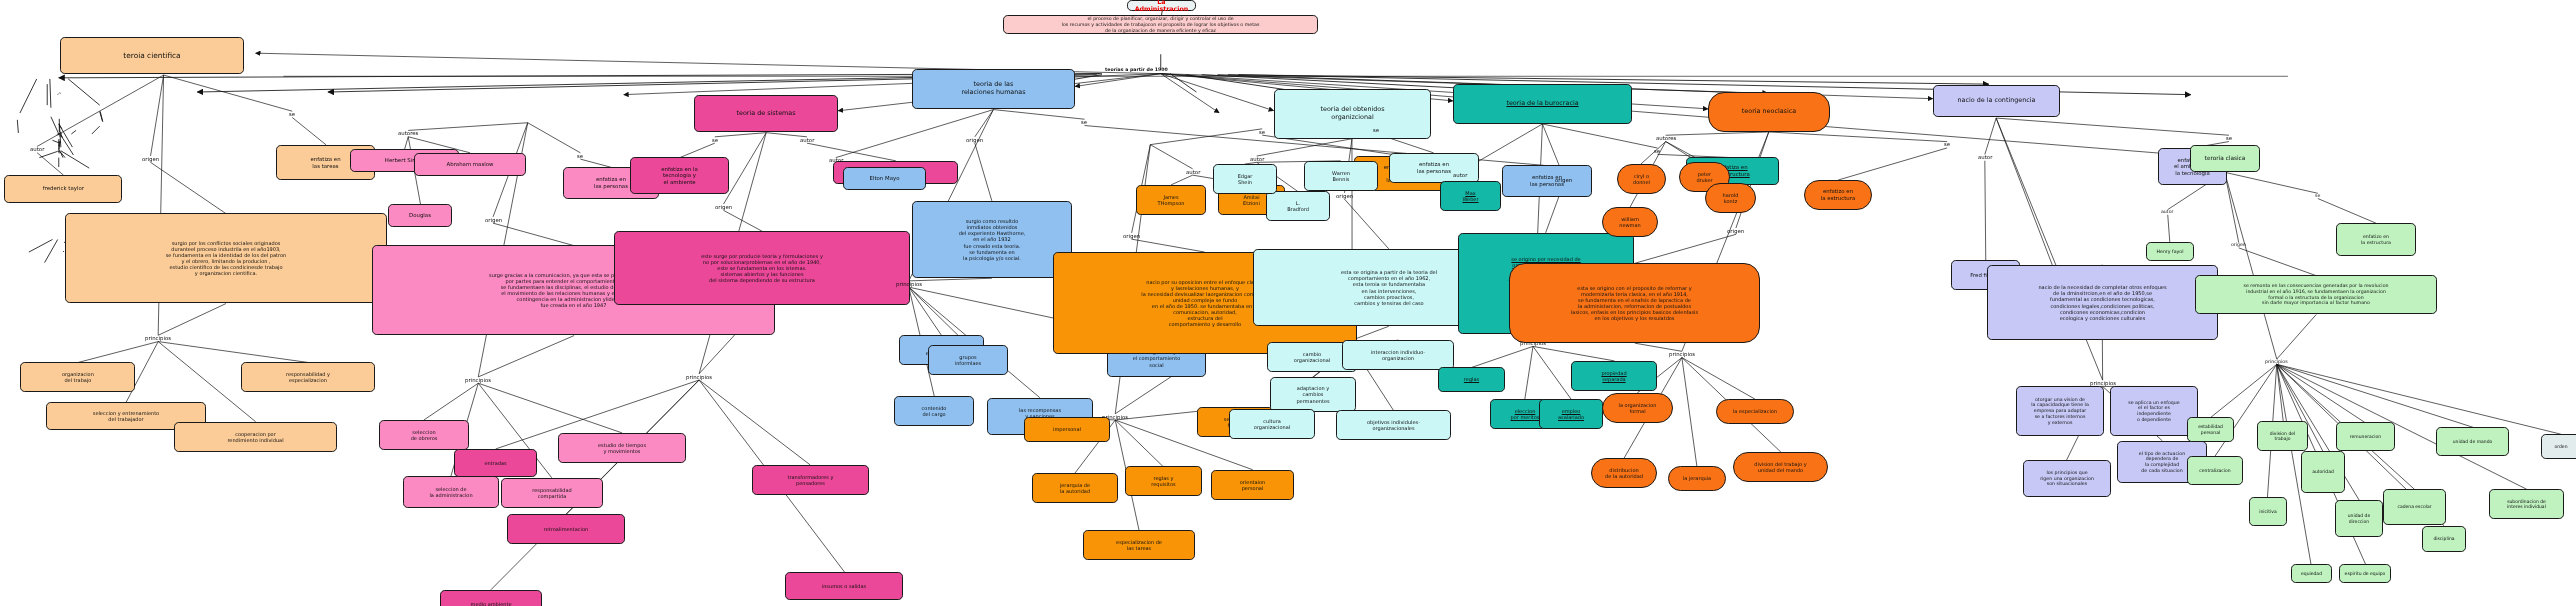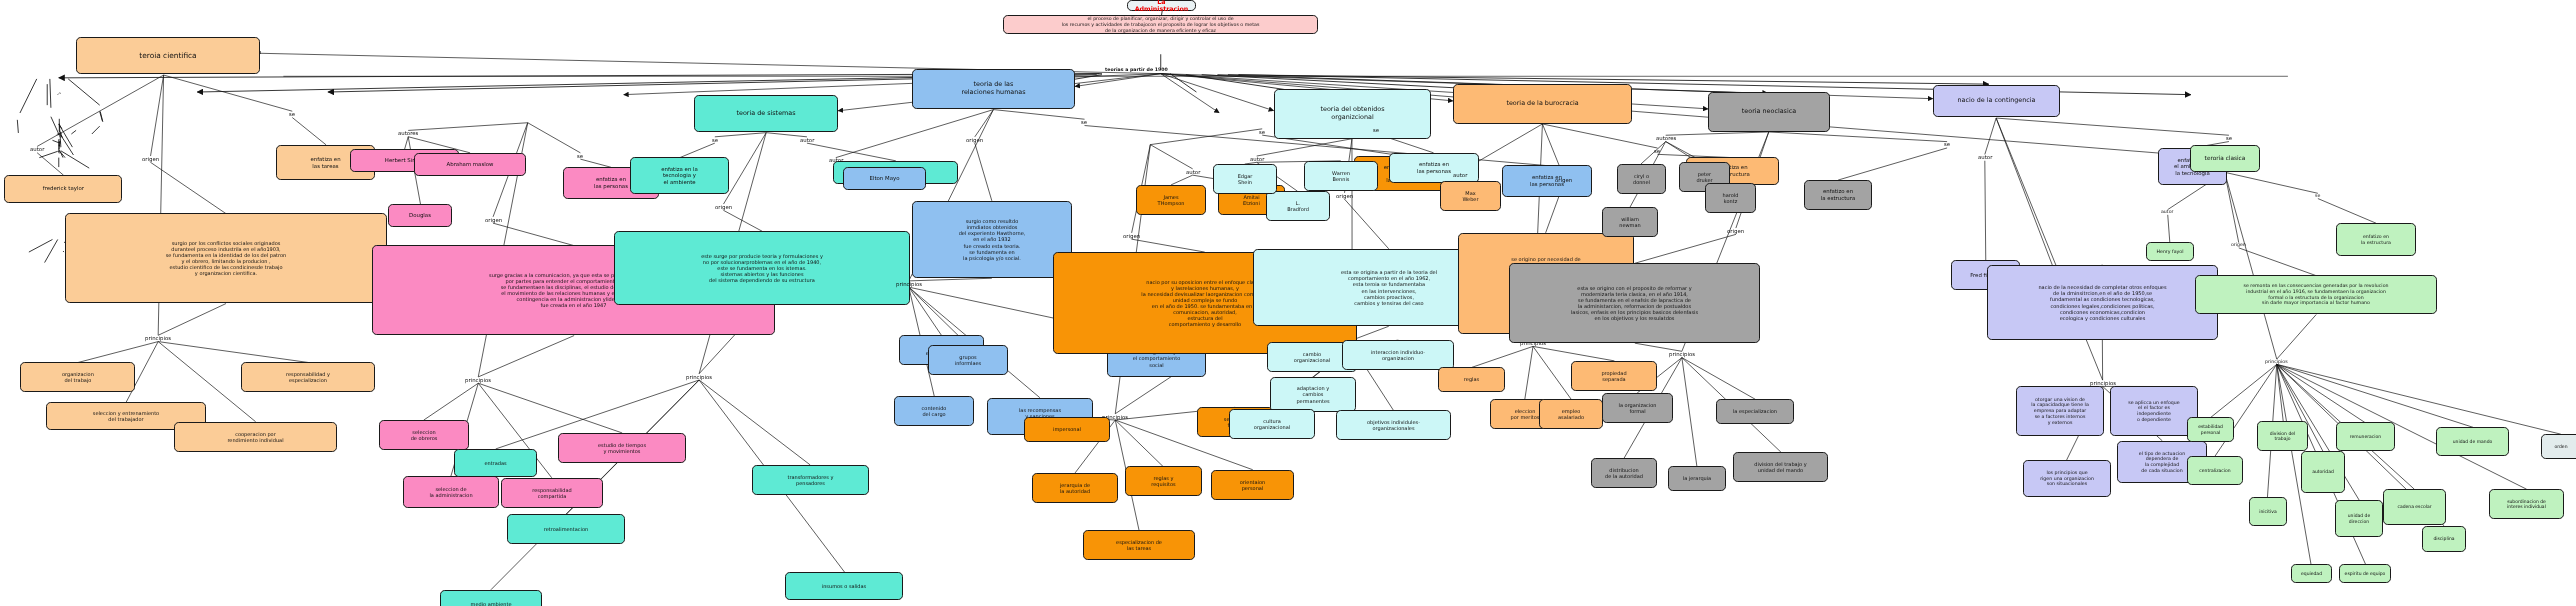--- a/index.html
+++ b/index.html
@@ -7,26 +7,26 @@
   #canvas{position:relative;width:2576px;height:607px;background:#ffffff;overflow:hidden;}
   svg.links{position:absolute;left:0;top:0;width:2576px;height:607px;pointer-events:none;}
   .node{position:absolute;box-sizing:border-box;border:0.8px solid #1a1a1a;border-radius:4.7px;
         display:flex;align-items:center;justify-content:center;text-align:center;
         color:#111;line-height:1.22;padding:1.6px 2.6px;white-space:pre-line;}
   .lbl{position:absolute;color:#111;background:transparent;white-space:nowrap;}
   .root{background:#eaf2f4;color:#ee0000;font-weight:bold;}
   .desc{background:#fccccc;}
   .oran{background:#fbcc97;}
   .pink{background:#fb8ac2;}
-  .viol{background:#5eead4;}
+  .viol{background:#ec4899;}
   .blue{background:#8fc0f0;}
   .orng{background:#f89406;}
   .cyan{background:#ccf7f7;}
-  .mage{background:#fdba74;}
-  .red {background:#a3a3a3;}
+  .mage{background:#14b8a6;text-decoration:underline;}
+  .red {background:#f97316;border-radius:16px;}
   .peri{background:#c7c8f5;}
   .gren{background:#bff2bf;}
   .gray{background:#e3eced;}
 </style>
 </head>
 <body>
 
 <div id="canvas">
 
   <svg class="links" viewBox="0 0 4909 1156">
@@ -352,21 +352,21 @@
       </g>
   </svg>
 
   <div class="node root" style="left:1127px;top:0px;width:69px;height:10.5px;font-size:6.3px;">La Administracion</div>
   <div class="lbl" style="left:1157px;top:21px;font-size:4.7px;">es</div>
   <div class="node desc" style="left:1003px;top:15px;width:315px;height:19.4px;font-size:4.7px;">el proceso de planificar, organizar, dirigir y controlar el uso de
 los recursos y actividades de trabajocon el proposito de lograr los objetivos o metas
 de la organizacion de manera eficiente y eficaz</div>
   <div class="lbl" style="left:1105px;top:67px;font-size:4.7px;font-weight:bold;">teorias a partir de 1900</div>
 
-  <div class="node oran" style="left: 76px; top: 37px; width: 184px; height: 37px; font-size: 7.4px;">teroia cientifica</div>
+  <div class="node oran" style="left: 60px; top: 37px; width: 184px; height: 37px; font-size: 7.4px;">teroia cientifica</div>
   <div class="lbl" style="left: 30px; top: 146px; font-size: 5.4px;">autor</div>
   <div class="lbl" style="left: 142px; top: 156px; font-size: 5.4px;">origen</div>
   <div class="lbl" style="left: 289px; top: 111px; font-size: 5.4px;">se</div>
   <div class="node oran" style="left: 4.4px; top: 175px; width: 118px; height: 27.5px; font-size: 5.4px;">frederick taylor</div>
   <div class="node oran" style="left: 276px; top: 145px; width: 99px; height: 35px; font-size: 5.4px;">enfatiza en
 las tareas</div>
   <div class="node oran" style="left: 65px; top: 213px; width: 322px; height: 90px; font-size: 5px;">surgio por los conflictos sociales originados
 duranteel proceso industrila en el año1903,
 se fundamenta en la identidad de los  del patron
 y el obrero, limitando la producion ,

